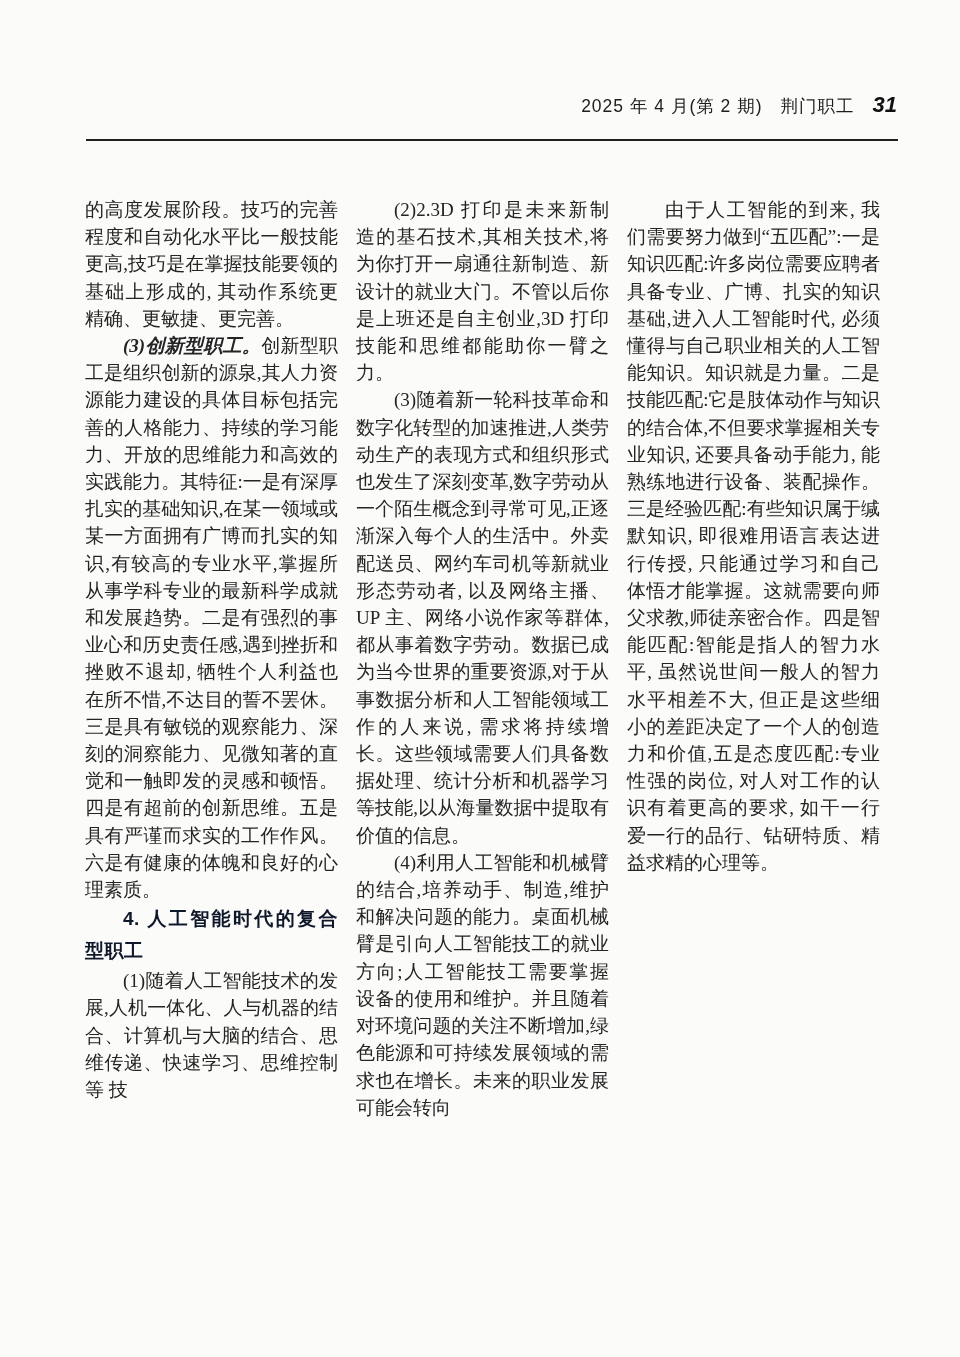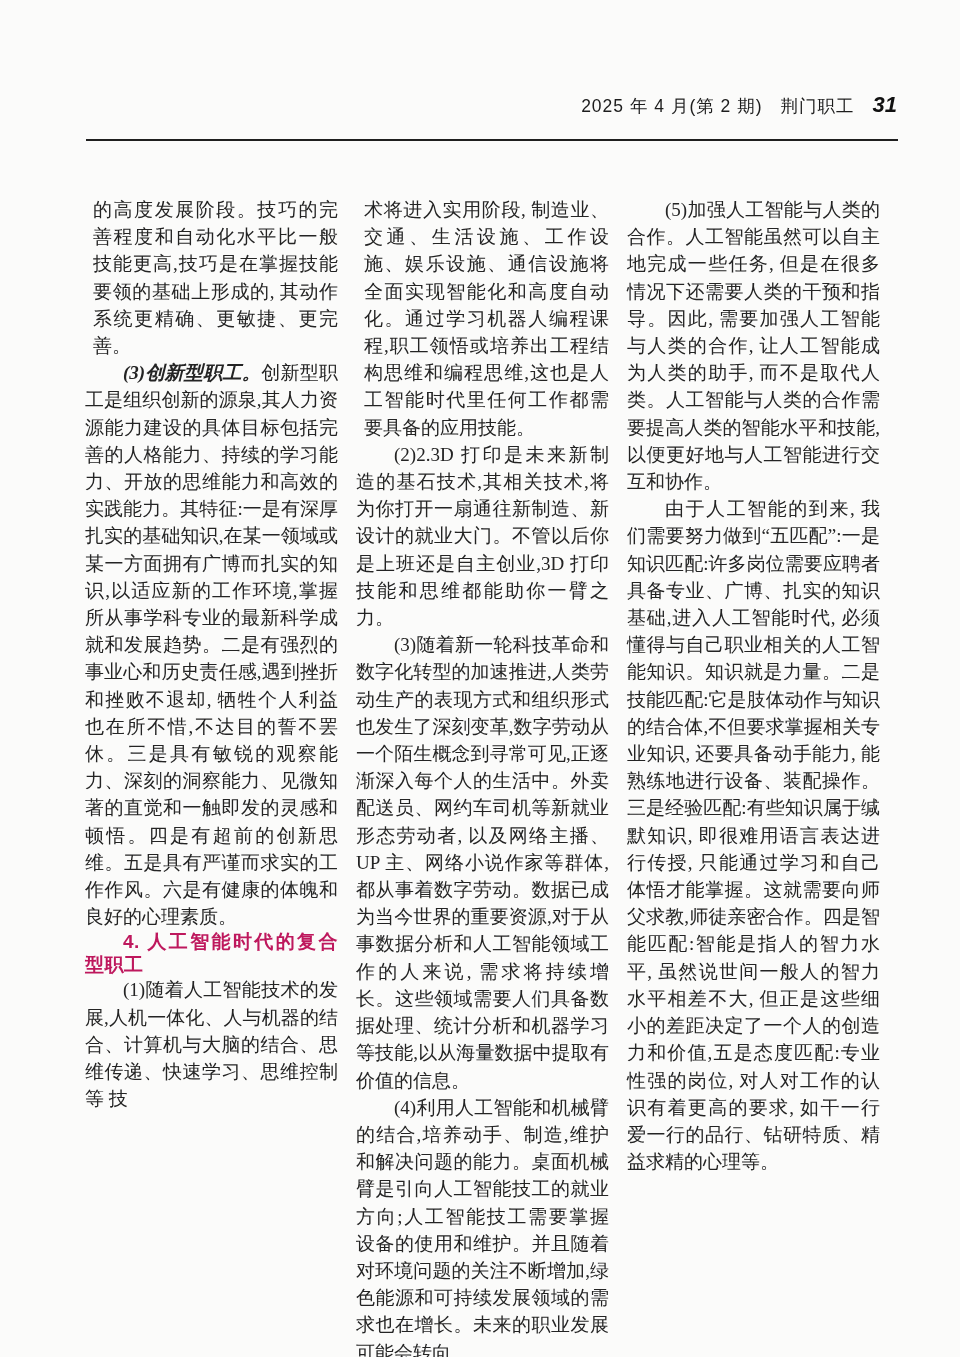--- a/index.html
+++ b/index.html
@@ -50,30 +50,30 @@
     gap: 18px;
   }
   .col {
     width: 253px;
     font-size: 19px;
     line-height: 27.2px;
     text-align: justify;
   }
   .para { margin: 0; }
   .indent { text-indent: 2em; }
-  .no-indent { text-indent: 0; margin-left: 8px; }
+  .no-indent { text-indent: 0; }
   .section-heading {
     margin: 0;
     font-family: "Liberation Sans", sans-serif;
     font-weight: 700;
     font-size: 19px;
-    line-height: 23px;
+    line-height: 32px;
     text-indent: 2em;
     letter-spacing: 0.5px;
-    color: #be185d;
+    color: #0f172a;
     text-align: justify;
   }
   .lead {
     font-weight: 700;
     font-style: italic;
   }
 </style>
 </head>
 <body>
 
@@ -84,32 +84,30 @@
     <span class="header-journal">荆门职工</span>
     <span class="header-pagenum">31</span>
   </div>
 
   <div class="header-rule"></div>
 
   <div class="content">
 
     <div class="col">
       <p class="para no-indent">的高度发展阶段。技巧的完善程度和自动化水平比一般技能更高,技巧是在掌握技能要领的基础上形成的, 其动作系统更精确、更敏捷、更完善。</p>
-      <p class="para indent"><span class="lead">(3)创新型职工。</span><span>创新型职工是组织创新的源泉,其人力资源能力建设的具体目标包括完善的人格能力、持续的学习能力、开放的思维能力和高效的实践能力。其特征:一是有深厚扎实的基础知识,在某一领域或某一方面拥有广博而扎实的知识,以适应新的工作环境,掌握所从事学科专业的最新科学成就和发展趋势。二是有强烈的事业心和历史责任感,遇到挫折和挫败不退却, 牺牲个人利益也在所不惜,不达目的誓不罢休。三是具有敏锐的观察能力、深刻的洞察能力、见微知著的直觉和一触即发的灵感和顿悟。四是有超前的创新思维。五是具有严谨而求实的工作作风。六是有健康的体魄和良好的心理素质。</span></p>
+      <p class="para indent"><span class="lead">(3)创新型职工。</span><span>创新型职工是组织创新的源泉,其人力资源能力建设的具体目标包括完善的人格能力、持续的学习能力、开放的思维能力和高效的实践能力。其特征:一是有深厚扎实的基础知识,在某一领域或某一方面拥有广博而扎实的知识,有较高的专业水平,掌握所从事学科专业的最新科学成就和发展趋势。二是有强烈的事业心和历史责任感,遇到挫折和挫败不退却, 牺牲个人利益也在所不惜,不达目的誓不罢休。三是具有敏锐的观察能力、深刻的洞察能力、见微知著的直觉和一触即发的灵感和顿悟。四是有超前的创新思维。五是具有严谨而求实的工作作风。六是有健康的体魄和良好的心理素质。</span></p>
       <h3 class="section-heading">4. 人工智能时代的复合型职工</h3>
       <p class="para indent">(1)随着人工智能技术的发展,人机一体化、人与机器的结合、计算机与大脑的结合、思维传递、快速学习、思维控制等 技</p>
     </div>
 
     <div class="col">
-      <p class="para no-indent">术将进入实用阶段, 制造业、交通、生活设施、工作设施、娱乐设施、通信设施将全面实现智能化和高度自动化。通过学习机器人编程课程,职工领悟或培养出工程结构思维和编程思维,这也是人工智能时代里任何工作都需要具备的应用技能。</p>
       <p class="para indent">(2)2.3D 打印是未来新制造的基石技术,其相关技术,将为你打开一扇通往新制造、新设计的就业大门。不管以后你是上班还是自主创业,3D 打印技能和思维都能助你一臂之力。</p>
       <p class="para indent">(3)随着新一轮科技革命和数字化转型的加速推进,人类劳动生产的表现方式和组织形式也发生了深刻变革,数字劳动从一个陌生概念到寻常可见,正逐渐深入每个人的生活中。外卖配送员、网约车司机等新就业形态劳动者, 以及网络主播、UP 主、网络小说作家等群体,都从事着数字劳动。数据已成为当今世界的重要资源,对于从事数据分析和人工智能领域工作的人来说, 需求将持续增长。这些领域需要人们具备数据处理、统计分析和机器学习等技能,以从海量数据中提取有价值的信息。</p>
       <p class="para indent">(4)利用人工智能和机械臂的结合,培养动手、制造,维护和解决问题的能力。桌面机械臂是引向人工智能技工的就业方向;人工智能技工需要掌握 设备的使用和维护。并且随着对环境问题的关注不断增加,绿色能源和可持续发展领域的需求也在增长。未来的职业发展可能会转向</p>
     </div>
 
     <div class="col">
-      <p class="para indent">(5)加强人工智能与人类的合作。人工智能虽然可以自主地完成一些任务, 但是在很多情况下还需要人类的干预和指导。因此, 需要加强人工智能与人类的合作, 让人工智能成为人类的助手, 而不是取代人类。人工智能与人类的合作需要提高人类的智能水平和技能, 以便更好地与人工智能进行交互和协作。</p>
       <p class="para indent">由于人工智能的到来, 我们需要努力做到“五匹配”:一是知识匹配:许多岗位需要应聘者具备专业、广博、扎实的知识基础,进入人工智能时代, 必须懂得与自己职业相关的人工智能知识。知识就是力量。二是技能匹配:它是肢体动作与知识的结合体,不但要求掌握相关专业知识, 还要具备动手能力, 能熟练地进行设备、装配操作。三是经验匹配:有些知识属于缄默知识, 即很难用语言表达进行传授, 只能通过学习和自己体悟才能掌握。这就需要向师父求教,师徒亲密合作。四是智能匹配:智能是指人的智力水平, 虽然说世间一般人的智力水平相差不大, 但正是这些细小的差距决定了一个人的创造力和价值,五是态度匹配:专业性强的岗位, 对人对工作的认识有着更高的要求, 如干一行爱一行的品行、钻研特质、精益求精的心理等。</p>
     </div>
 
   </div>
 
 </div>
 
 </body></html>

